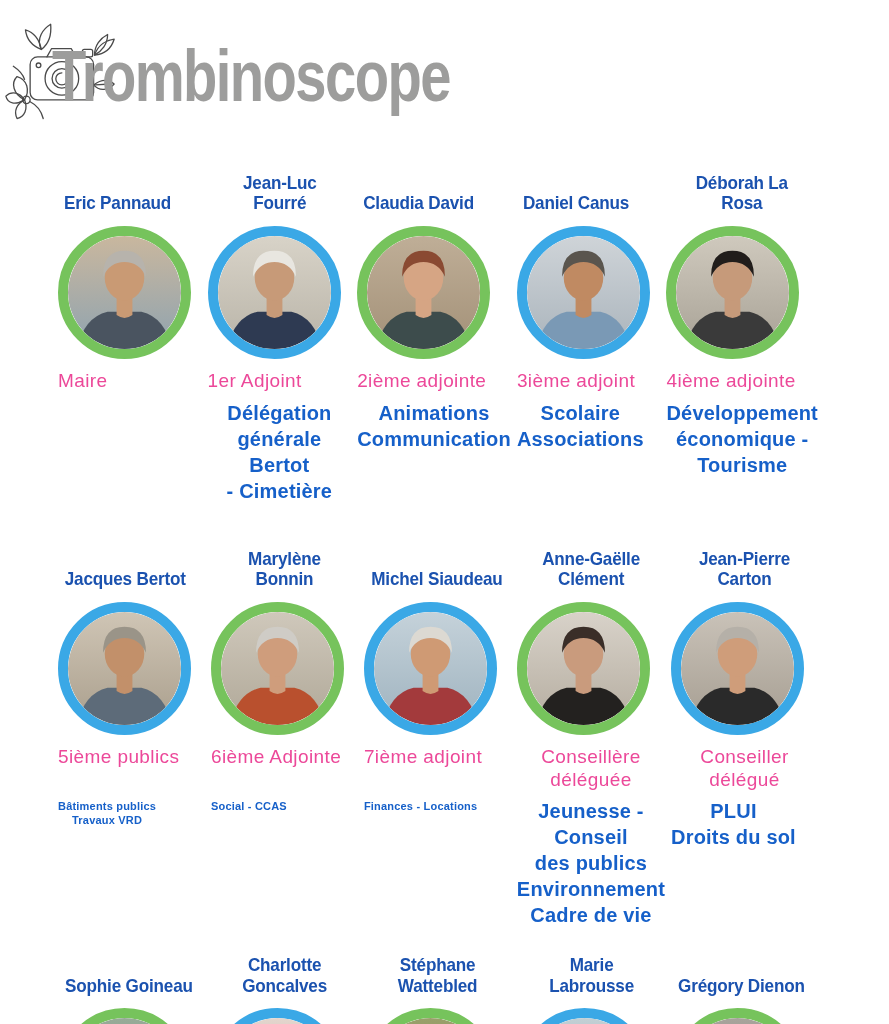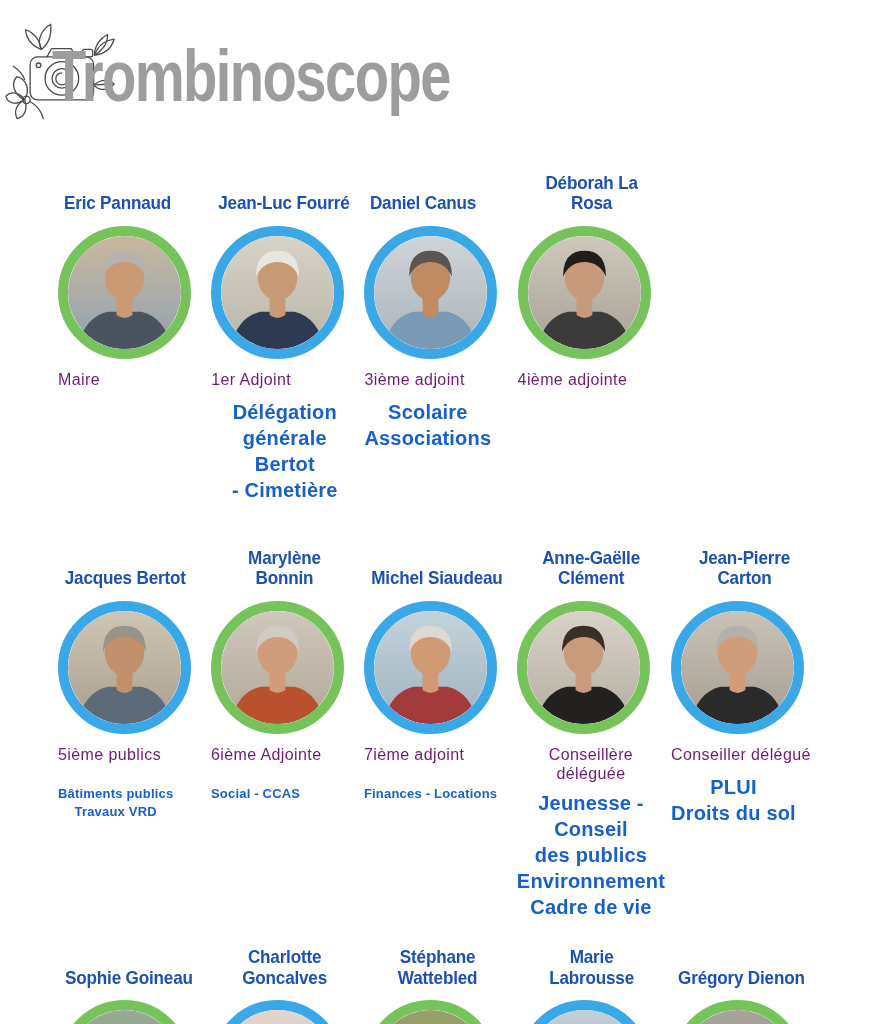--- a/index.html
+++ b/index.html
@@ -32,28 +32,28 @@
     transform:scaleX(0.9);transform-origin:center bottom;
     letter-spacing:-0.2px;
   }
   .avatar-ring{
     margin-top:12px;width:113px;height:113px;border-radius:50%;
     border:10px solid #76c35c;overflow:hidden;flex:none;
   }
   .avatar-photo{width:100%;height:100%;border-radius:50%;overflow:hidden;}
   .avatar-photo svg{width:100%;height:100%;display:block;}
   .person-role{
-    margin-top:11px;font-size:16px;line-height:1.2;color:#701a75;
+    margin-top:11px;font-size:19px;line-height:1.2;color:#ec4899;
     letter-spacing:0.4px;min-height:22px;
   }
   .person-delegation{
     margin-top:7px;font-weight:bold;color:#1660c9;
     font-size:20px;line-height:1.3;letter-spacing:0.2px;
   }
-  .person-delegation.small{font-size:13px;margin-top:18px;line-height:1.35;}
+  .person-delegation.small{font-size:11px;margin-top:30px;line-height:1.35;}
 </style>
 </head>
 <body>
 
 <div class="header">
   <span class="camera-doodle">
     <svg viewBox="0 0 120 120" aria-hidden="true">
 
       <rect x="28" y="46" width="68" height="46" rx="8"></rect>
       <path d="M46 46 l5 -9 h21 l5 9"></path>
@@ -113,20 +113,38 @@
       </div>
     </div>
     <div class="person-role">1er Adjoint</div>
     <div class="person-delegation">
           <div>Délégation</div>
           <div>générale Bertot</div>
           <div>- Cimetière</div>
         </div>
   </div>
       <div class="card">
+    <div class="person-name">Claudia David</div>
+    <div class="avatar-ring" style="border-color: rgb(118, 195, 92);">
+      <div class="avatar-photo" style="background: linear-gradient(rgb(191, 174, 151), rgb(163, 145, 120));">
+        <svg viewBox="0 0 100 100" preserveAspectRatio="xMidYMid slice">
+          <path class="av-shirt" d="M8 100 Q 14 72 35 67 L 65 67 Q 86 72 92 100 Z" style="fill: rgb(61, 76, 76);"></path>
+          <path class="av-skin-neck" d="M43 50 h14 v20 q-7 5 -14 0 Z" style="fill: rgb(214, 165, 132);"></path>
+          <ellipse class="av-skin" cx="50" cy="37" rx="17.5" ry="20" style="fill: rgb(214, 165, 132);"></ellipse>
+          <path class="av-hair" d="M31 36 Q 31 13 50 13 Q 69 13 69 36 Q 63 23 50 23 Q 37 23 31 36 Z" style="fill: rgb(138, 74, 50);"></path>
+        </svg>
+      </div>
+    </div>
+    <div class="person-role">2ième adjointe</div>
+    <div class="person-delegation">
+          <div>Animations</div>
+          <div>Communication</div>
+        </div>
+  </div>
+      <div class="card">
     <div class="person-name">Daniel Canus</div>
     <div class="avatar-ring" style="border-color: rgb(58, 168, 230);">
       <div class="avatar-photo" style="background: linear-gradient(rgb(207, 212, 216), rgb(170, 180, 188));">
         <svg viewBox="0 0 100 100" preserveAspectRatio="xMidYMid slice">
           <path class="av-shirt" d="M8 100 Q 14 72 35 67 L 65 67 Q 86 72 92 100 Z" style="fill: rgb(122, 153, 181);"></path>
           <path class="av-skin-neck" d="M43 50 h14 v20 q-7 5 -14 0 Z" style="fill: rgb(192, 138, 98);"></path>
           <ellipse class="av-skin" cx="50" cy="37" rx="17.5" ry="20" style="fill: rgb(192, 138, 98);"></ellipse>
           <path class="av-hair" d="M31 36 Q 31 13 50 13 Q 69 13 69 36 Q 63 23 50 23 Q 37 23 31 36 Z" style="fill: rgb(90, 85, 78);"></path>
         </svg>
       </div>
@@ -143,20 +161,25 @@
       <div class="avatar-photo" style="background: linear-gradient(rgb(207, 201, 189), rgb(168, 162, 150));">
         <svg viewBox="0 0 100 100" preserveAspectRatio="xMidYMid slice">
           <path class="av-shirt" d="M8 100 Q 14 72 35 67 L 65 67 Q 86 72 92 100 Z" style="fill: rgb(58, 58, 58);"></path>
           <path class="av-skin-neck" d="M43 50 h14 v20 q-7 5 -14 0 Z" style="fill: rgb(198, 154, 122);"></path>
           <ellipse class="av-skin" cx="50" cy="37" rx="17.5" ry="20" style="fill: rgb(198, 154, 122);"></ellipse>
           <path class="av-hair" d="M31 36 Q 31 13 50 13 Q 69 13 69 36 Q 63 23 50 23 Q 37 23 31 36 Z" style="fill: rgb(33, 29, 27);"></path>
         </svg>
       </div>
     </div>
     <div class="person-role">4ième adjointe</div>
+    <div class="person-delegation">
+          <div>Développement</div>
+          <div>économique -</div>
+          <div>Tourisme</div>
+        </div>
   </div>
     </div>
     <div class="row row-2">
       <div class="card">
     <div class="person-name">Jacques Bertot</div>
     <div class="avatar-ring" style="border-color: rgb(58, 168, 230);">
       <div class="avatar-photo" style="background: linear-gradient(rgb(207, 197, 181), rgb(170, 159, 141));">
         <svg viewBox="0 0 100 100" preserveAspectRatio="xMidYMid slice">
           <path class="av-shirt" d="M8 100 Q 14 72 35 67 L 65 67 Q 86 72 92 100 Z" style="fill: rgb(93, 107, 121);"></path>
           <path class="av-skin-neck" d="M43 50 h14 v20 q-7 5 -14 0 Z" style="fill: rgb(194, 144, 106);"></path>

